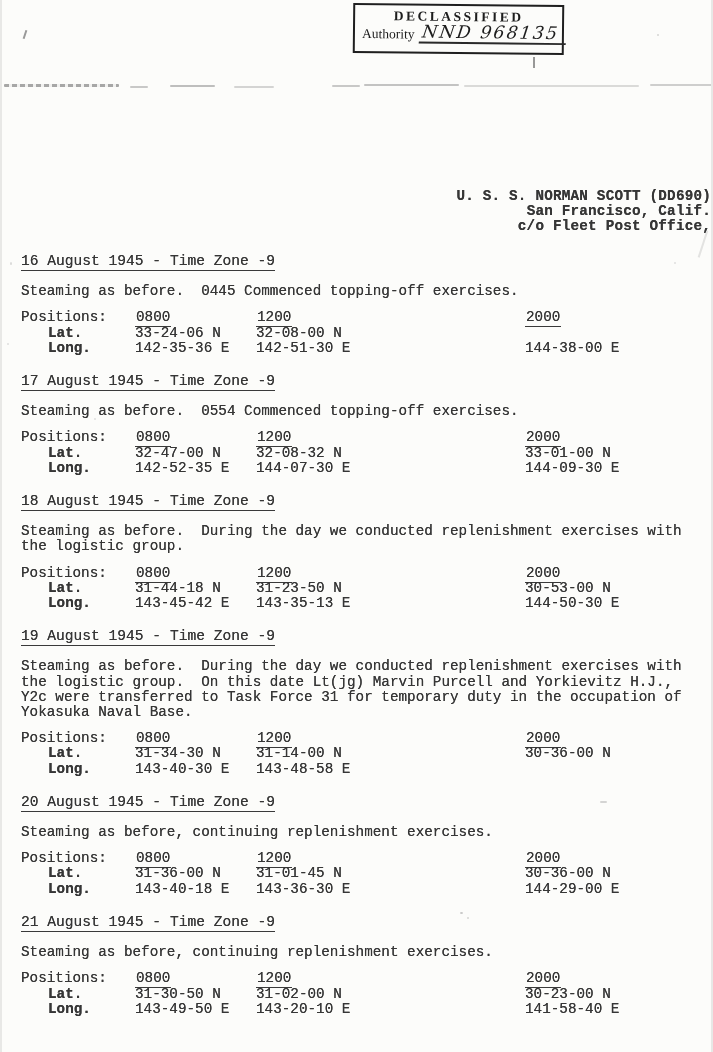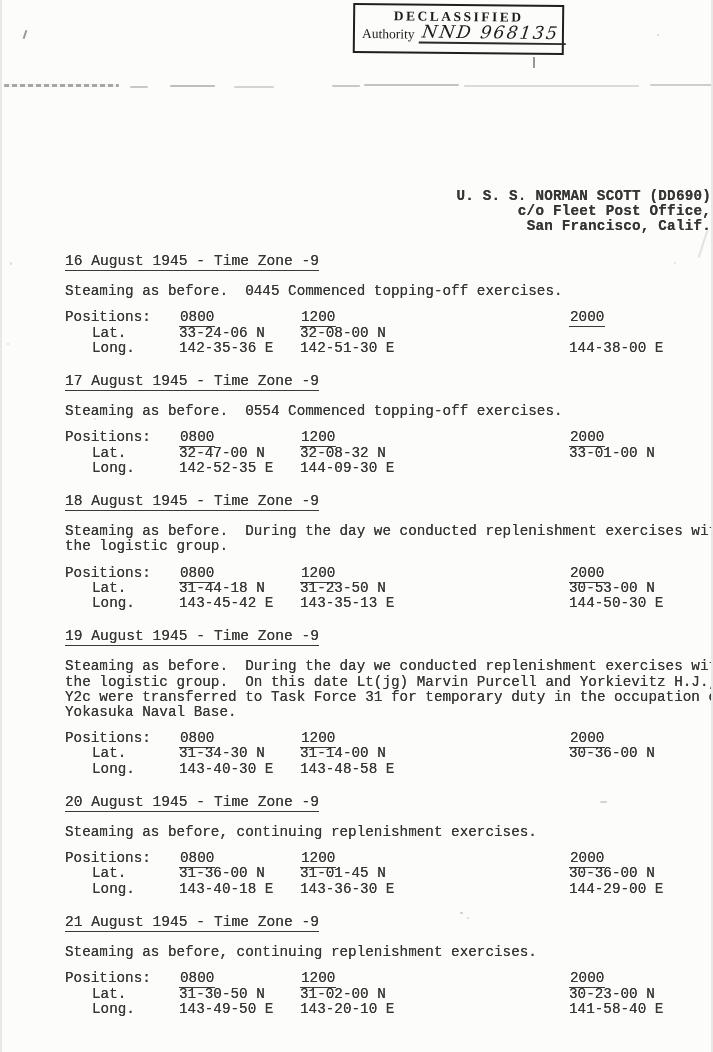--- a/index.html
+++ b/index.html
@@ -52,37 +52,37 @@
   .letterhead {
     padding-top:189px;
     text-align:right;
     font-weight:bold;
     line-height:15px;
     letter-spacing:0.2px;
     margin-bottom:20px;
   }
 
   
-  #entries { padding-left:19px;margin-left:44px; }
+  #entries { padding-left:19px; }
   .entry { margin:0 0 18px 0; }
   .date-heading {
     margin:0 0 15px 0;
     font-size:14.6px; font-weight:normal;
     line-height:15.2px;
   }
   .u { border-bottom:1px solid #3a3a3a; padding-bottom:1px; }
   .body-text {
     margin:0 0 11px 0;
     white-space:pre-wrap;
     width:664px;
   }
   .positions { margin:0; }
   .prow { display:grid; grid-template-columns:93px 100px 248px 138px;gap:21px; }
   .plabel { white-space:nowrap; }
-  .indent { padding-left:27px; }
+  .indent { padding-left:27px;font-weight:bold; }
   .ptime, .pval { text-align:left; white-space:nowrap; }
   .ptime .u { padding:0 1px 1px 1px; }
 
   
   .art { position:absolute; pointer-events:none; }
   .smudge { background:#8a8a8a; border-radius:1px; }
   .dashseg {
     background:repeating-linear-gradient(90deg, rgba(110,110,110,.8) 0 5px, rgba(150,150,150,.15) 5px 8px);
     border-radius:1px;
   }
@@ -116,22 +116,22 @@
   <span class="art speck" style="left:465px;top:917px;width:2px;height:2px;opacity:.4;"></span>
   <span class="art smudge" style="left:598px;top:801px;width:7px;height:2px;opacity:.35;"></span>
   <span class="art" style="left:700px;top:230px;width:1.5px;height:28px;background:#999;transform:rotate(18deg);opacity:.25;"></span>
   <span class="art speck" style="left:92px;top:418px;width:2px;height:2px;opacity:.3;"></span>
   <span class="art speck" style="left:672px;top:262px;width:2px;height:2px;opacity:.3;"></span>
   <span class="art speck" style="left:8px;top:262px;width:2px;height:3px;opacity:.35;"></span>
   <span class="art speck" style="left:5px;top:343px;width:2px;height:2px;opacity:.3;"></span>
 
   <div class="letterhead">
     <div>U. S. S. NORMAN SCOTT (DD690)</div>
+    <div>San Francisco, Calif.</div>
     <div>c/o Fleet Post Office,</div>
-    <div>San Francisco, Calif.</div>
   </div>
 
   <div id="entries">
   <section class="entry">
     <h2 class="date-heading"><span class="u">16 August 1945 - Time Zone -9</span></h2>
     <p class="body-text">Steaming as before.  0445 Commenced topping-off exercises.</p>
     <div class="positions">
       <div class="prow">
         <span class="plabel">Positions:</span>
         <span class="ptime"><span class="u">0800</span></span>
@@ -164,20 +164,21 @@
       </div>
       <div class="prow">
         <span class="plabel indent">Lat.</span>
         <span class="pval">32-47-00 N</span>
         <span class="pval">32-08-32 N</span>
         <span class="pval">33-01-00 N</span>
       </div>
       <div class="prow">
         <span class="plabel indent">Long.</span>
         <span class="pval">142-52-35 E</span>
+        <span class="pval">144-07-30 E</span>
         <span class="pval">144-09-30 E</span>
       </div>
     </div>
   </section>
 
   <section class="entry">
     <h2 class="date-heading"><span class="u">18 August 1945 - Time Zone -9</span></h2>
     <p class="body-text">Steaming as before.  During the day we conducted replenishment exercises with the logistic group.</p>
     <div class="positions">
       <div class="prow">

